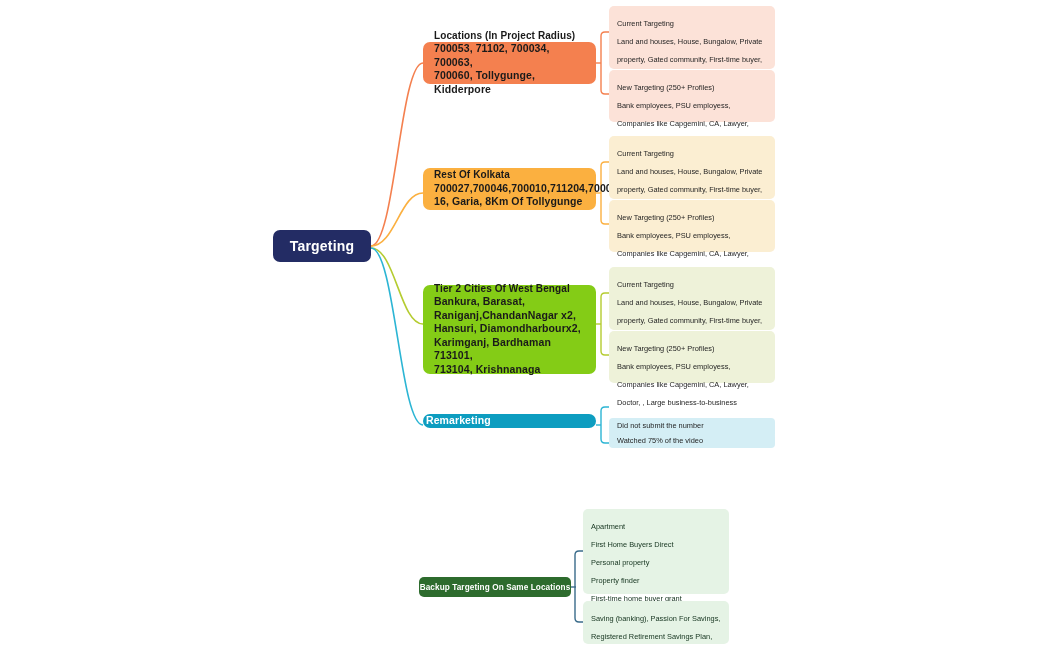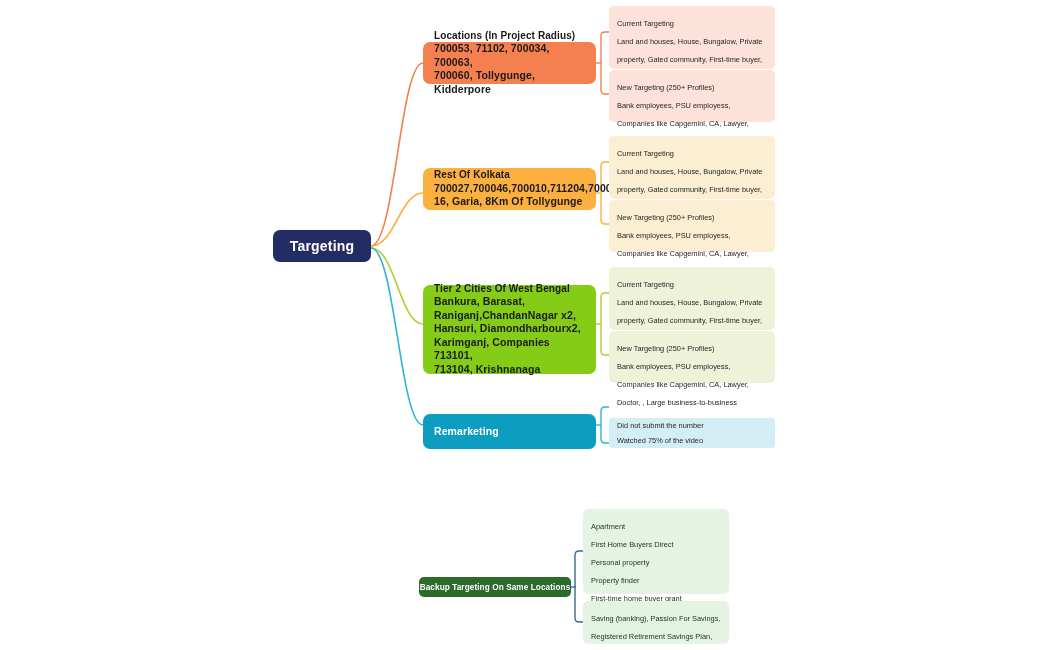--- a/index.html
+++ b/index.html
@@ -93,23 +93,23 @@
     left: 423px;
     top: 285px;
     width: 173px;
     height: 89px;
     background: #84cc16;
   }
   #branch-remarketing {
     left: 423px;
     top: 414px;
     width: 173px;
-    height: 35px;
+    height: 14px;
     background: #0d9dc0;
-    padding: 0 9px 0 11px;
+    padding: 0 9px 0 3px;
     justify-content: center;
   }
   #branch-remarketing .branch-title {
     color: #ffffff;
     font-size: 10.5px;
   }
 
   
   .leaf {
     border-radius: 5px;
@@ -241,21 +241,21 @@
   <div class="node leaf leaf-cream" id="leaf-kol-new">
     <span class="leaf-text">New Targeting (250+ Profiles)
 Bank employees, PSU employess, Companies like Capgemini, CA, Lawyer, Doctor, , Large business-to-business enterprise employees (500+ employees)</span>
   </div>
 
   <div class="node branch" id="branch-tier2">
     <span class="branch-title">Tier 2 Cities Of West Bengal</span>
     <span class="branch-sub" style="white-space:pre-line;">Bankura, Barasat,
 Raniganj,ChandanNagar x2,
 Hansuri, Diamondharbourx2,
-Karimganj, Companies 713101,
+Karimganj, Bardhaman 713101,
 713104, Krishnanaga</span>
   </div>
   <div class="node leaf leaf-lime" id="leaf-t2-current">
     <span class="leaf-text">Current Targeting
 Land and houses, House, Bungalow, Private property, Gated community, First-time buyer, Single-family detached home , Residential area, Property investing, Real property, Housing estate,</span>
   </div>
   <div class="node leaf leaf-lime" id="leaf-t2-new">
     <span class="leaf-text">New Targeting (250+ Profiles)
 Bank employees, PSU employess, Companies like Capgemini, CA, Lawyer, Doctor, , Large business-to-business enterprise employees (500+ employees)</span>
   </div>

